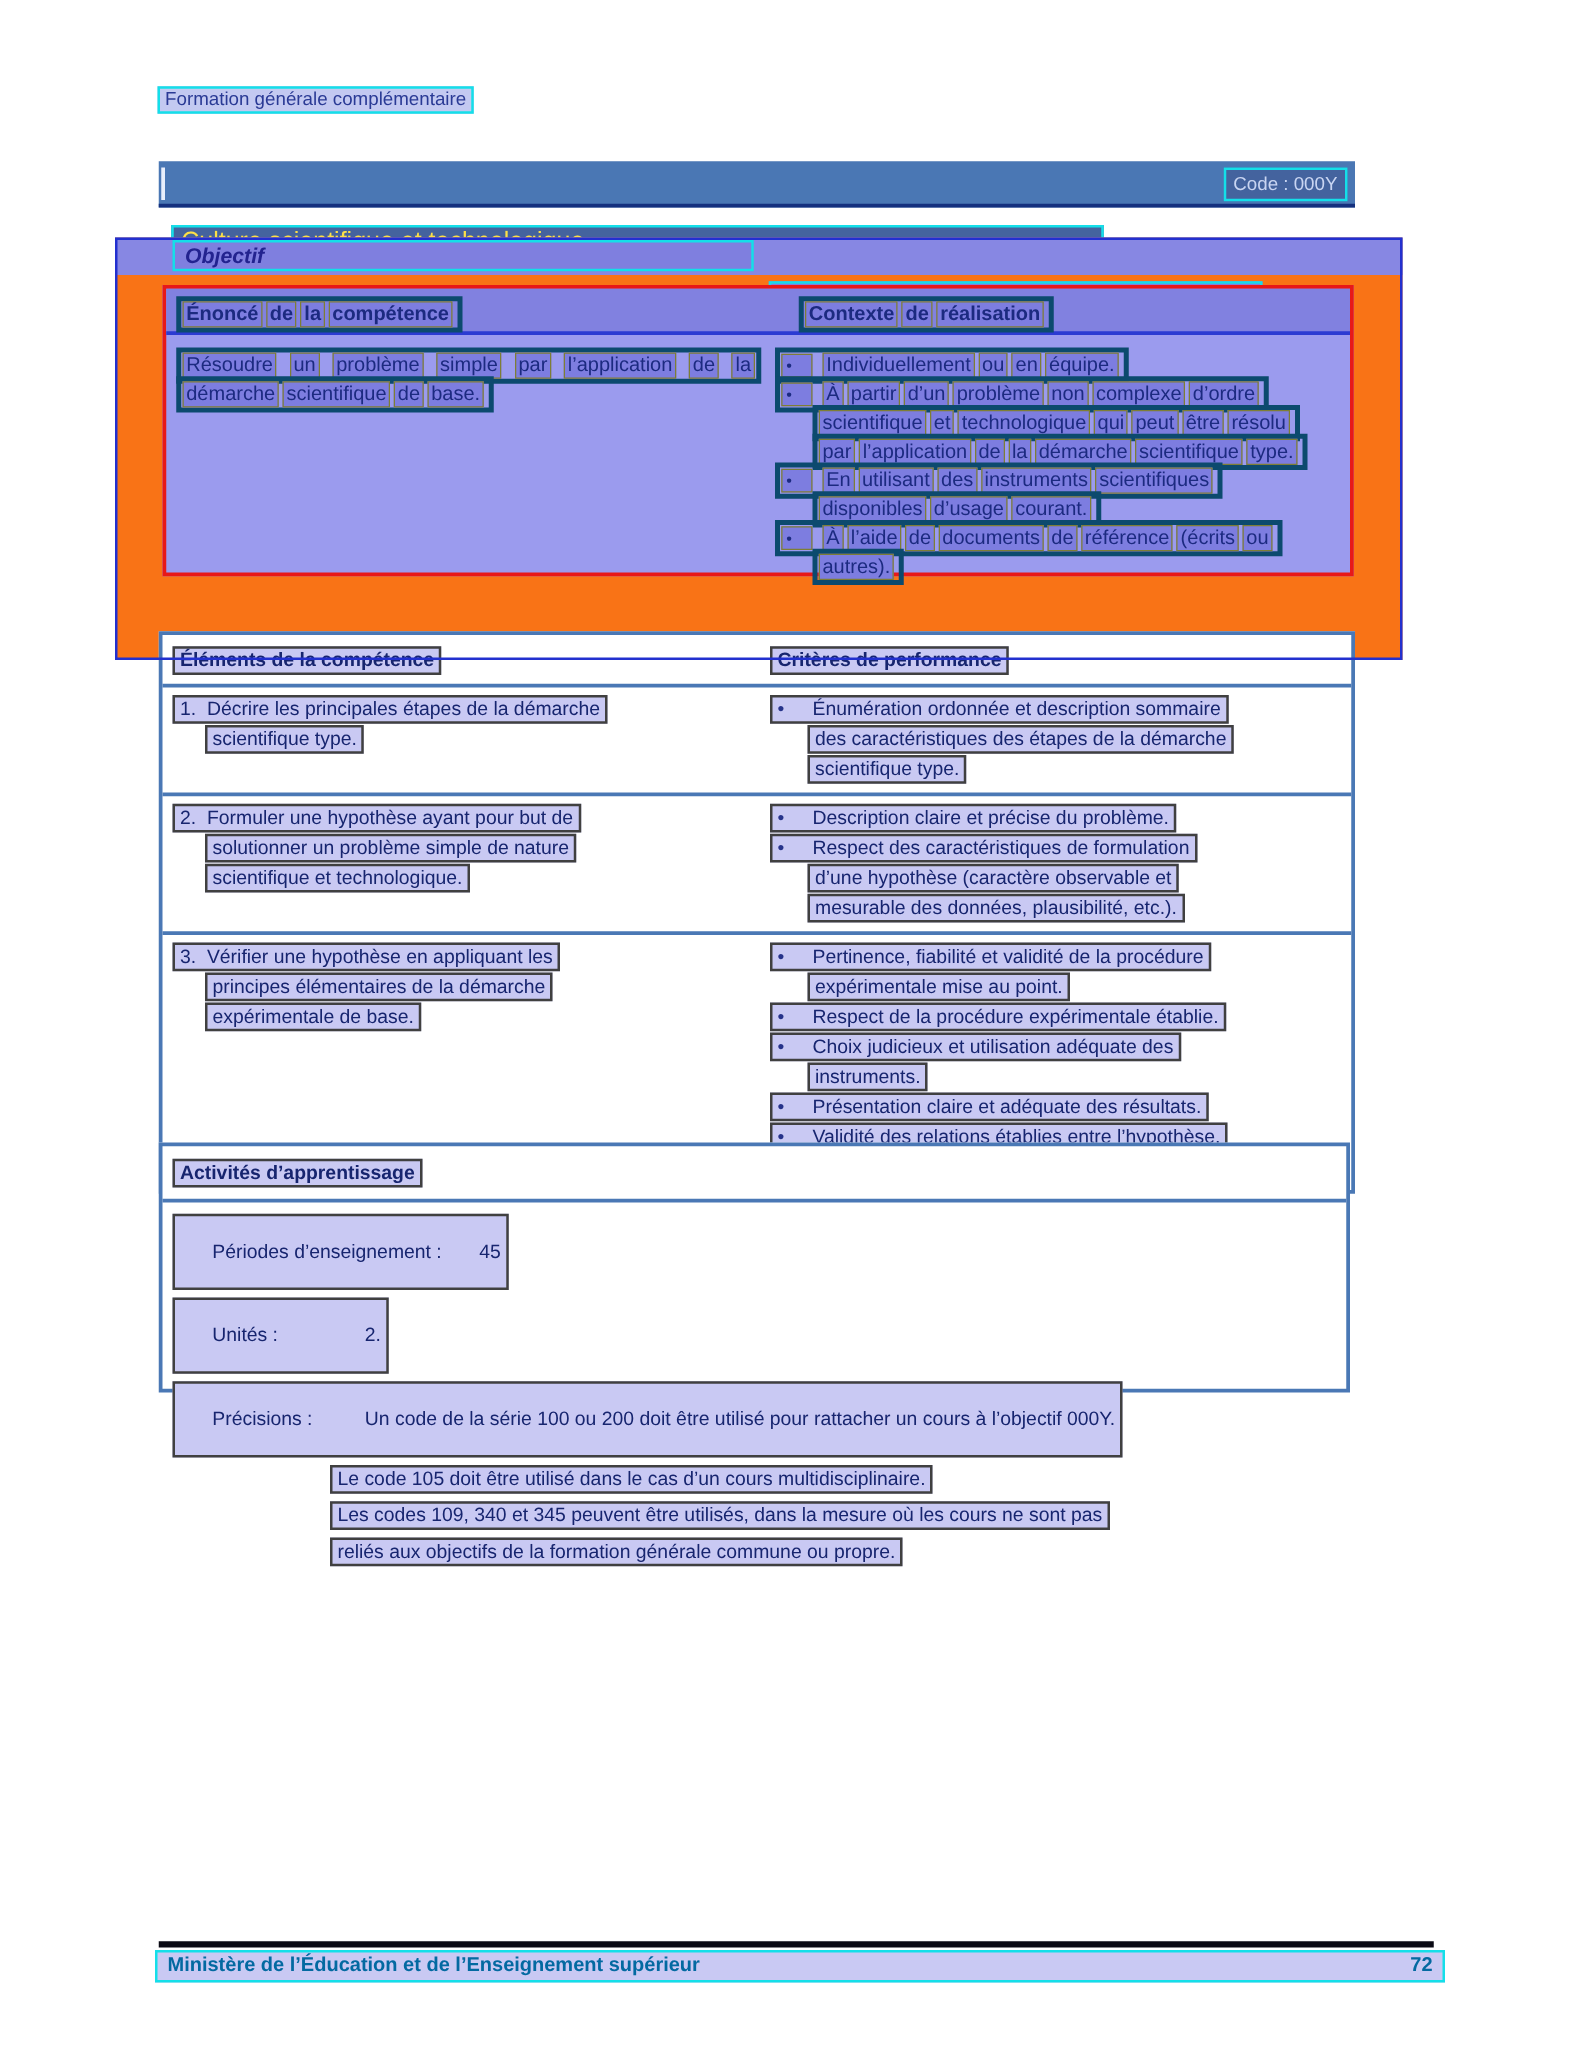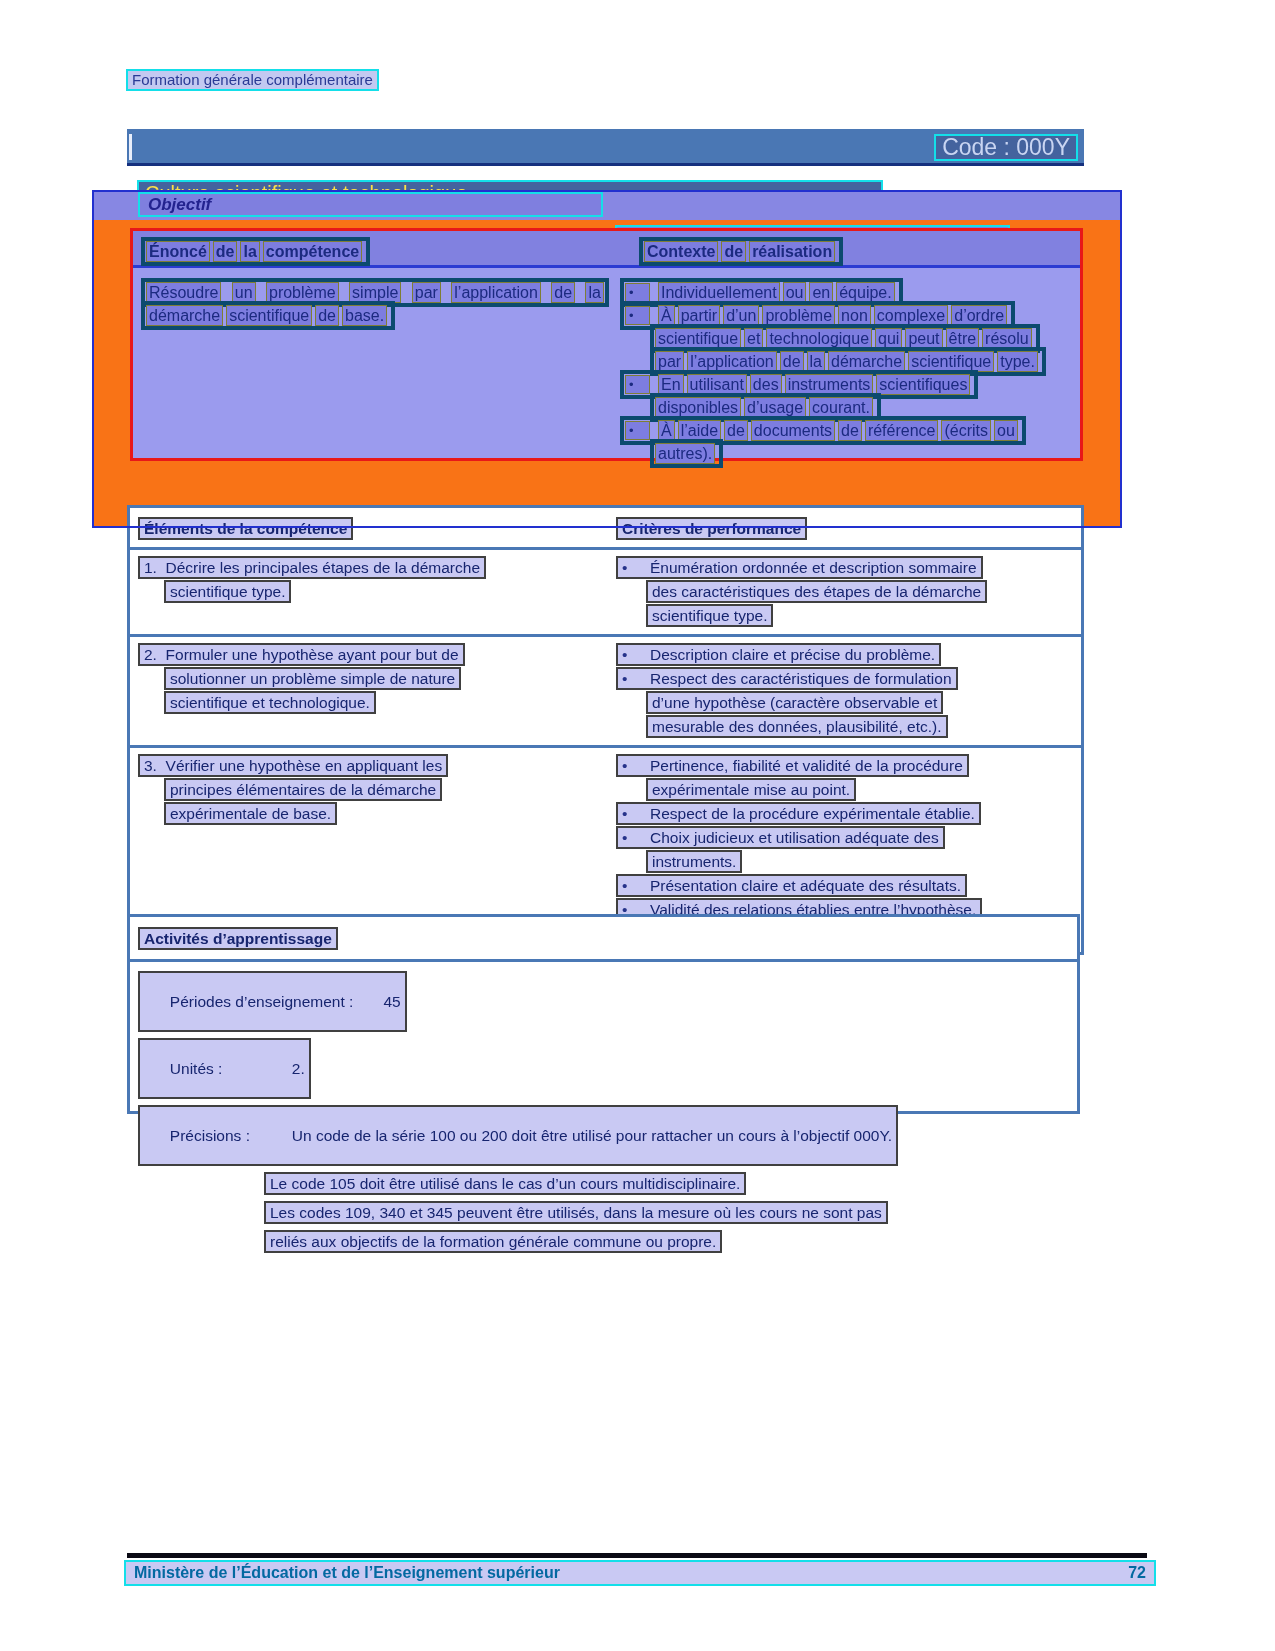--- a/index.html
+++ b/index.html
@@ -42,21 +42,21 @@
     position:absolute;left:127px;top:129px;width:957px;height:37px;
     background:#4a77b4;border-bottom:3px solid #15307e;box-sizing:border-box;
   }
   .title-vline{position:absolute;left:2px;top:5px;width:3px;height:26px;background:#e8eefb;}
   .title-hl{
     position:absolute;left:10px;top:5px;width:730px;border:2px solid #14dfe9;
     background:#44639e;color:#fde047;font-size:20px;line-height:21px;padding:1px 6px;margin-top:46px;
   }
   .code-hl{
     position:absolute;right:6px;top:5px;border:2px solid #14dfe9;
-    background:#44639e;color:#c9d5f2;font-size:23px;line-height:21px;padding:1px 6px;
+    background:#44639e;color:#c9d5f2;font-size:15px;line-height:21px;padding:1px 6px;
   }
   
   .outer-fill{
     position:absolute;left:92px;top:190px;width:1030px;height:338px;
     background:#f97316;box-sizing:border-box;z-index:1;
   }
   .outer-border{
     position:absolute;left:92px;top:190px;width:1030px;height:338px;
     border:2px solid #2230cf;box-sizing:border-box;z-index:30;pointer-events:none;
   }

